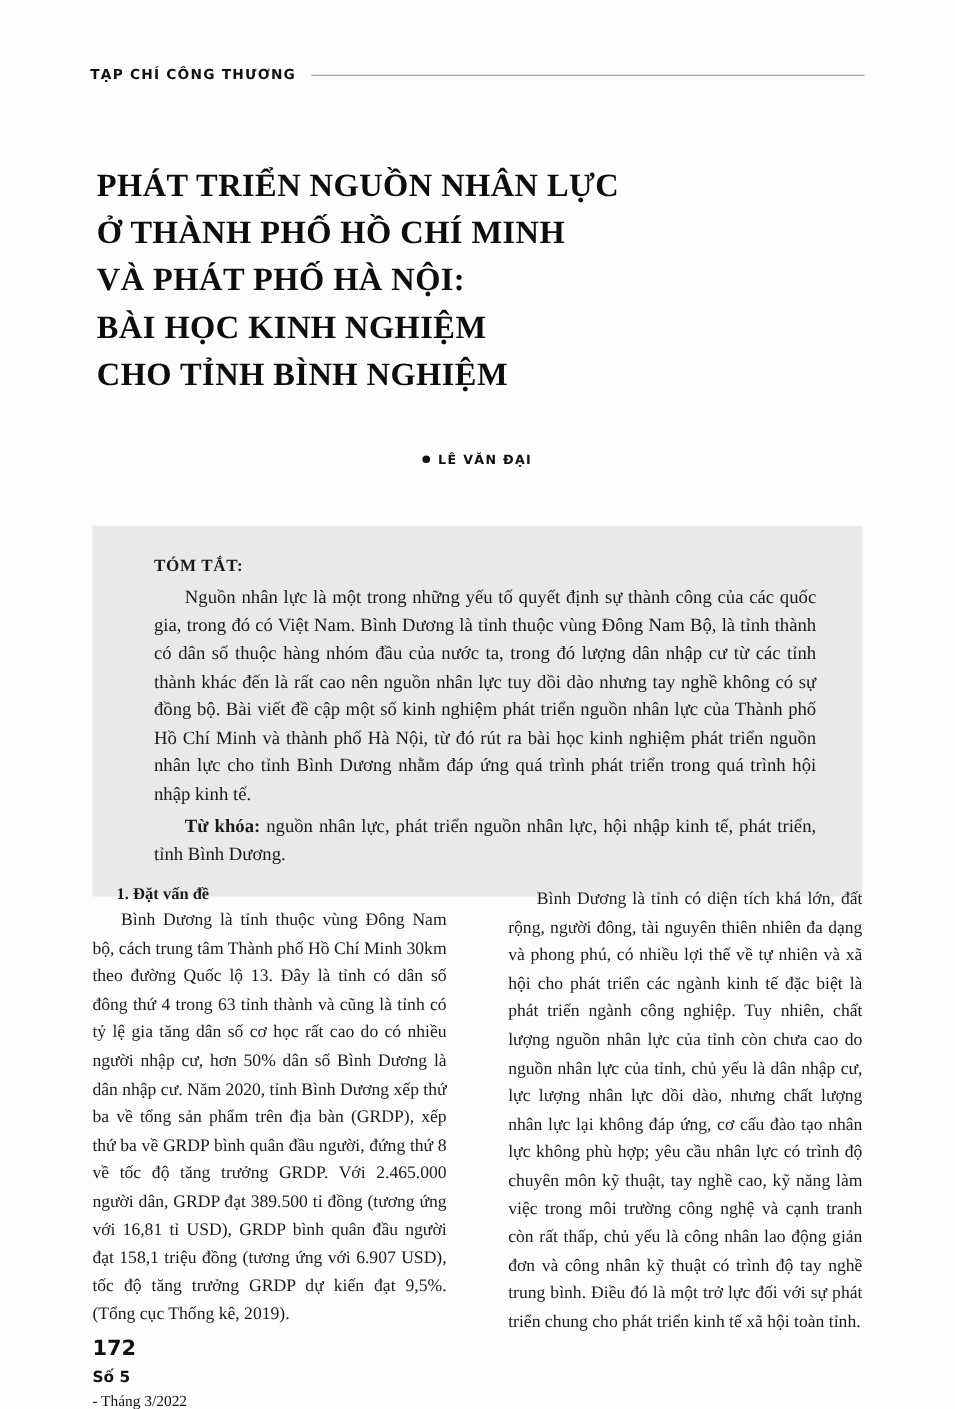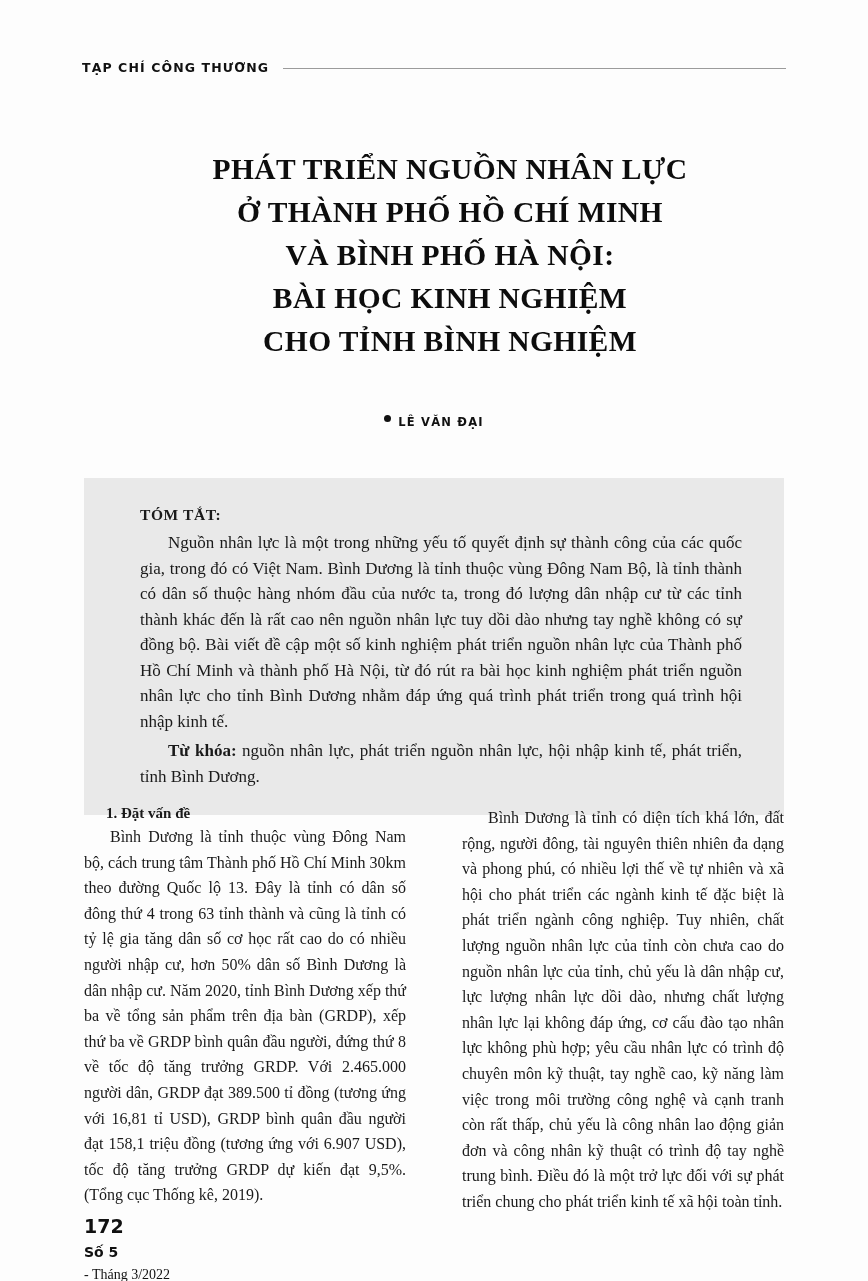--- a/index.html
+++ b/index.html
@@ -44,24 +44,23 @@
     flex: 1;
     height: 0;
     border-top: 1px solid #9b9b9b;
     margin-left: 14px;
     margin-top: 2px;
   }
 
   
   .title-block {
     position: absolute;
-    left: 100px;
+    left: 88px;
     top: 148px;
     width: 700px;
-    text-align: center;
   }
   .title-line {
     font-family: "Liberation Serif", serif;
     font-weight: bold;
     font-size: 29.5px;
     line-height: 43px;
     letter-spacing: 0.4px;
     color: #0d0d0d;
     white-space: nowrap;
   }
@@ -69,21 +68,21 @@
   
   .author-block {
     position: absolute;
     left: 84px;
     top: 408px;
     width: 700px;
     text-align: center;
   }
   .author {
     display: inline-flex;
-    align-items: flex-start;
+    align-items: center;
     gap: 7px;
     font-family: "DejaVu Sans", sans-serif;
     font-size: 11.5px;
     font-weight: bold;
     letter-spacing: 1.2px;
     color: #111;
   }
   .author .bullet {
     width: 7px; height: 7px;
     border-radius: 50%;
@@ -178,21 +177,21 @@
 <div class="page">
 
   <div class="running-head">
     <span class="journal">TẠP CHÍ CÔNG THƯƠNG</span>
     <span class="rule"></span>
   </div>
 
   <div class="title-block">
     <div class="title-line">PHÁT TRIỂN NGUỒN NHÂN LỰC</div>
     <div class="title-line">Ở THÀNH PHỐ HỒ CHÍ MINH</div>
-    <div class="title-line">VÀ BÌNH PHỐ HÀ NỘI:</div>
+    <div class="title-line">VÀ PHÁT PHỐ HÀ NỘI:</div>
     <div class="title-line">BÀI HỌC KINH NGHIỆM</div>
     <div class="title-line">CHO TỈNH BÌNH NGHIỆM</div>
   </div>
 
   <div class="author-block">
     <span class="author">
       <span class="bullet"></span>
       <span>LÊ VĂN ĐẠI</span>
     </span>
   </div>

